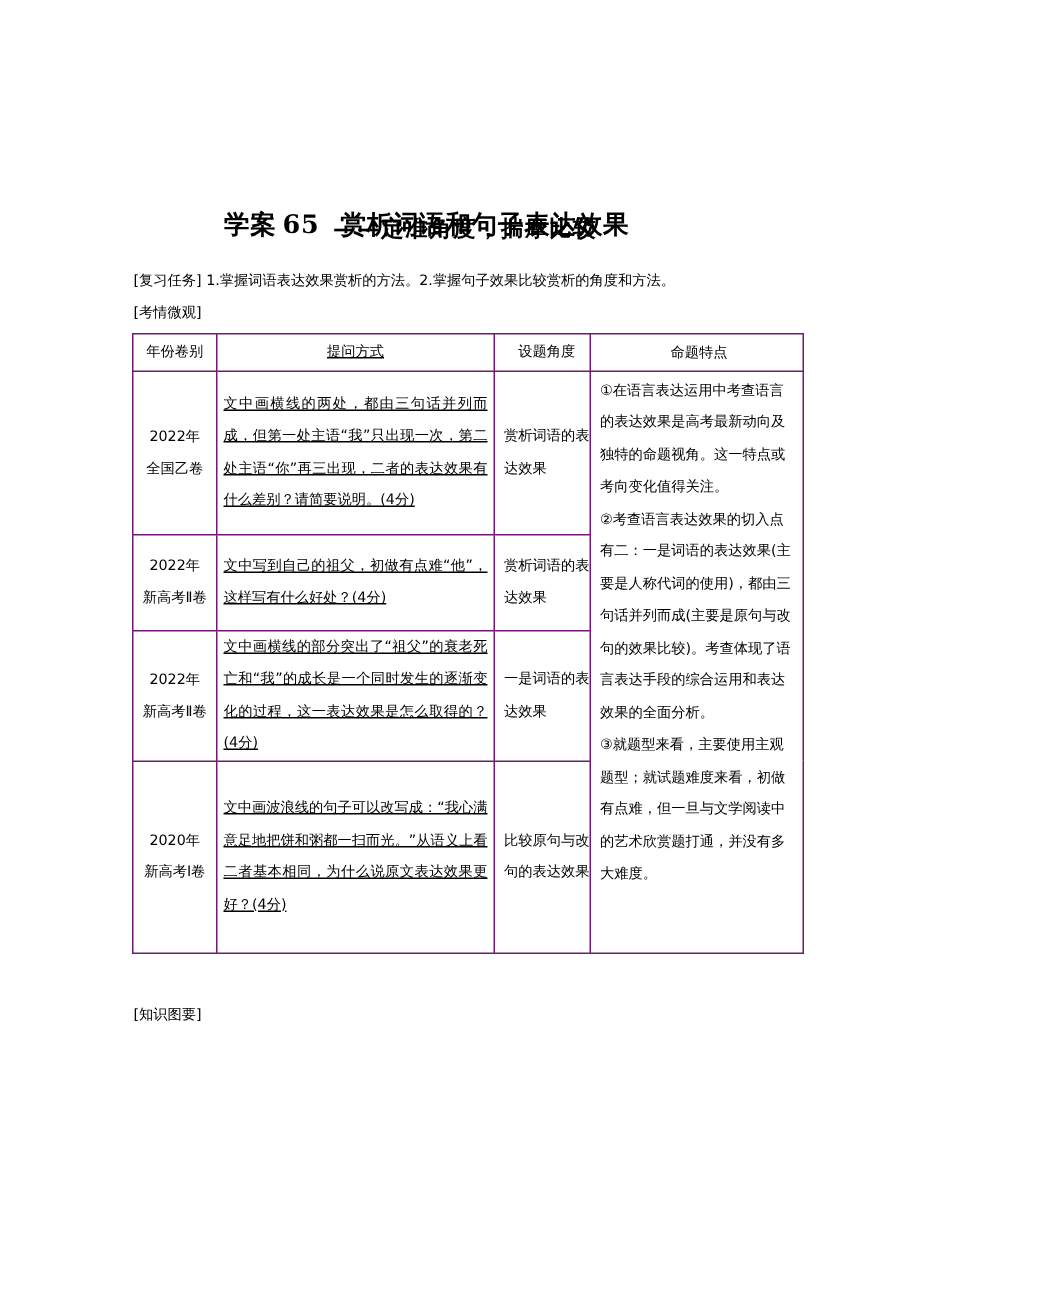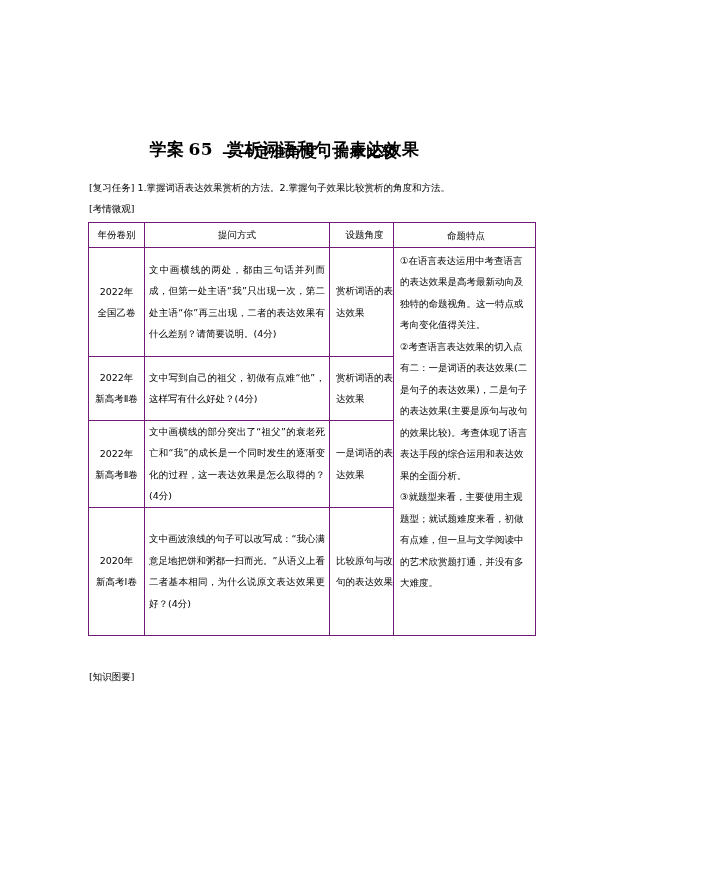--- a/index.html
+++ b/index.html
@@ -12,21 +12,21 @@
               font-weight: bold; font-size: 15px; letter-spacing: 1px; }
   .para { position: absolute; left: 89px; font-size: 9.5px; line-height: 14px; }
   .review { top: 181px; text-align: center; }
   .exam-label { top: 202px; }
   .knowledge-label { top: 670px; }
   table.main { position: absolute; left: 88px; top: 222px; border-collapse: collapse;
                font-size: 9.5px; }
   table.main td, table.main th { border: 1px solid #701a75; padding: 0; vertical-align: middle; font-weight: normal; }
   th { height: 18px; text-align: center; }
   .c1 { width: 55px; text-align: center; line-height: 21px; }
-  .c2 { width: 176px; padding-left: 4px !important; padding-right: 4px !important; line-height: 21.5px; text-align: justify; }
+  .c2 { width: 176px; padding-left: 4px !important; padding-right: 4px !important; line-height: 21.5px; text-align: justify; text-decoration: underline; }
   .c3 { width: 57px; padding-left: 6px !important; line-height: 21.5px; }
   .c4 { width: 132px; padding-left: 6px !important; padding-right: 3px !important; line-height: 21.5px; vertical-align: top !important; padding-top: 2px !important; }
   .r1 { height: 109px; }
   .r2 { height: 64px; }
   .r3 { height: 86px; }
   .r4 { height: 128px; }
   .c4 p { margin: 0; }
 </style>
 </head>
 <body>
@@ -51,21 +51,21 @@
   </tr>
   <tr class="r1">
     <td class="c1">
           <div>2022年</div>
           <div>全国乙卷</div>
         </td>
     <td class="c2">文中画横线的两处，都由三句话并列而成，但第一处主语“我”只出现一次，第二处主语“你”再三出现，二者的表达效果有什么差别？请简要说明。(4分)</td>
     <td class="c3">赏析词语的表达效果</td>
     <td class="c4" rowspan="4">
       <p>①在语言表达运用中考查语言的表达效果是高考最新动向及独特的命题视角。这一特点或考向变化值得关注。</p>
-      <p>②考查语言表达效果的切入点有二：一是词语的表达效果(二是句子的表达效果)，二是句子的表达效果(主要是原句与改句的效果比较)。考查体现了语言表达手段的综合运用和表达效果的全面分析。</p>
+      <p>②考查语言表达效果的切入点有二：一是词语的表达效果(主要是人称代词的使用)，都由三句话并列而成(主要是原句与改句的效果比较)。考查体现了语言表达手段的综合运用和表达效果的全面分析。</p>
       <p>③就题型来看，主要使用主观题型；就试题难度来看，初做有点难，但一旦与文学阅读中的艺术欣赏题打通，并没有多大难度。</p>
     </td>
   </tr>
   <tr class="r2">
     <td class="c1">
           <div>2022年</div>
           <div>新高考Ⅱ卷</div>
         </td>
     <td class="c2">文中写到自己的祖父，初做有点难“他”，这样写有什么好处？(4分)</td>
     <td class="c3">赏析词语的表达效果</td>

